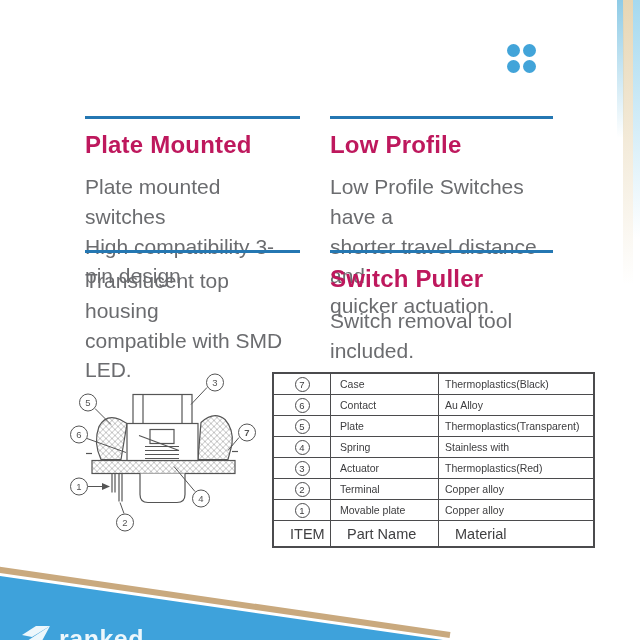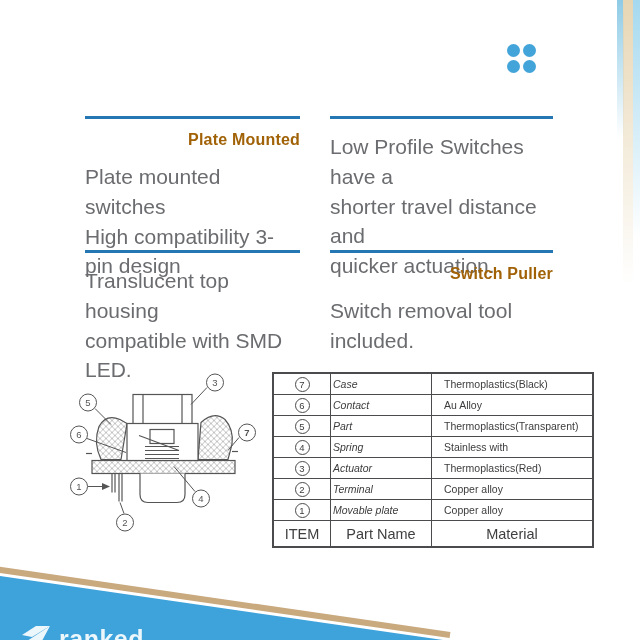--- a/index.html
+++ b/index.html
@@ -12,37 +12,37 @@
   .stripe{position:absolute;top:0;}
   .stripe.s1{right:16px;width:7px;height:150px;background:linear-gradient(180deg,#8ecbe6 0%,rgba(255,255,255,0) 92%);}
   .stripe.s2{right:7px;width:10px;height:300px;background:linear-gradient(180deg,#e7d6b4 0%,rgba(255,255,255,0) 95%);}
   .stripe.s3{right:0;width:7px;height:260px;background:linear-gradient(180deg,#a5d9ef 0%,rgba(255,255,255,0) 92%);}
   
   .dots{position:absolute;left:507px;top:44px;width:30px;display:grid;grid-template-columns:13px 13px;grid-gap:3px;}
   .dot{width:13px;height:13px;border-radius:50%;background:#42a4d9;}
   
   .feature{position:absolute;}
   .feature .rule{height:3px;background:#2477b2;}
-  .feature h2{margin:12px 0 0 0;font-size:16px;font-weight:bold;color:#a16207;letter-spacing:0.2px;text-align:right;}
+  .feature h2{margin:12px 0 0 0;font-size:24px;font-weight:bold;color:#be185d;letter-spacing:0.2px;}
   .feature p{margin:13px 0 0 0;font-size:21px;color:#6b6c6f;line-height:1.42;white-space:pre-line;}
   .f1{left:85px;top:116px;width:215px;}
   .f2{left:330px;top:116px;width:223px;}
   .f3{left:85px;top:250px;width:215px;}
   .f4{left:330px;top:250px;width:223px;}
   
   .diagram{position:absolute;left:55px;top:363px;width:220px;height:186px;}
   
   .parts{position:absolute;left:272px;top:372px;border-collapse:collapse;table-layout:fixed;}
   .parts td{border:1px solid #4b4b4d;padding:0;color:#3c3c3e;font-size:10.5px;vertical-align:middle;}
   .parts{border:2px solid #4b4b4d;}
   .parts .c-item{width:56px;height:20px;text-align:center;}
-  .parts .c-name{width:98px;padding-left:2px;font-style:italic;}
-  .parts .c-mat{width:148px;padding-left:12px;}
+  .parts .c-name{width:98px;padding-left:9px;}
+  .parts .c-mat{width:148px;padding-left:6px;}
   .circ{display:inline-block;width:15px;height:15px;border:1px solid #4b4b4d;border-radius:50%;font-size:9.5px;line-height:14px;text-align:center;box-sizing:border-box;}
-  .parts .hdr td{height:25px;font-size:14.5px;text-align:center;color:#3f3f41;padding-left:0;}
+  .parts .hdr td{height:25px;font-size:14.5px;color:#3f3f41;padding-left:16px;}
   
   .band{position:absolute;left:0;bottom:0;width:640px;height:85px;}
   .logo{position:absolute;left:20px;top:624px;display:flex;align-items:center;}
   .logo .word{font-size:25px;font-weight:bold;color:#ecf7fc;letter-spacing:0.5px;margin-left:7px;}
 </style>
 </head>
 <body>
 
 <div class="stripe s1"></div>
 <div class="stripe s2"></div>
@@ -56,20 +56,21 @@
 </div>
 
 <div class="feature f1">
   <div class="rule"></div>
   <h2>Plate Mounted</h2>
   <p>Plate mounted switches
 High compatibility 3-pin design</p>
 </div>
 <div class="feature f2">
   <div class="rule"></div>
+  <h2>Low Profile</h2>
   <p>Low Profile Switches have a
 shorter travel distance and
 quicker actuation.</p>
 </div>
 <div class="feature f3">
   <div class="rule"></div>
   <p>Translucent top housing
 compatible with SMD LED.</p>
 </div>
 <div class="feature f4">
@@ -168,21 +169,21 @@
     <td class="c-name">Case</td>
     <td class="c-mat">Thermoplastics(Black)</td>
   </tr>
   <tr>
     <td class="c-item"><span class="circ">6</span></td>
     <td class="c-name">Contact</td>
     <td class="c-mat">Au Alloy</td>
   </tr>
   <tr>
     <td class="c-item"><span class="circ">5</span></td>
-    <td class="c-name">Part</td>
+    <td class="c-name">Plate</td>
     <td class="c-mat">Thermoplastics(Transparent)</td>
   </tr>
   <tr>
     <td class="c-item"><span class="circ">4</span></td>
     <td class="c-name">Spring</td>
     <td class="c-mat">Stainless with</td>
   </tr>
   <tr>
     <td class="c-item"><span class="circ">3</span></td>
     <td class="c-name">Actuator</td>

